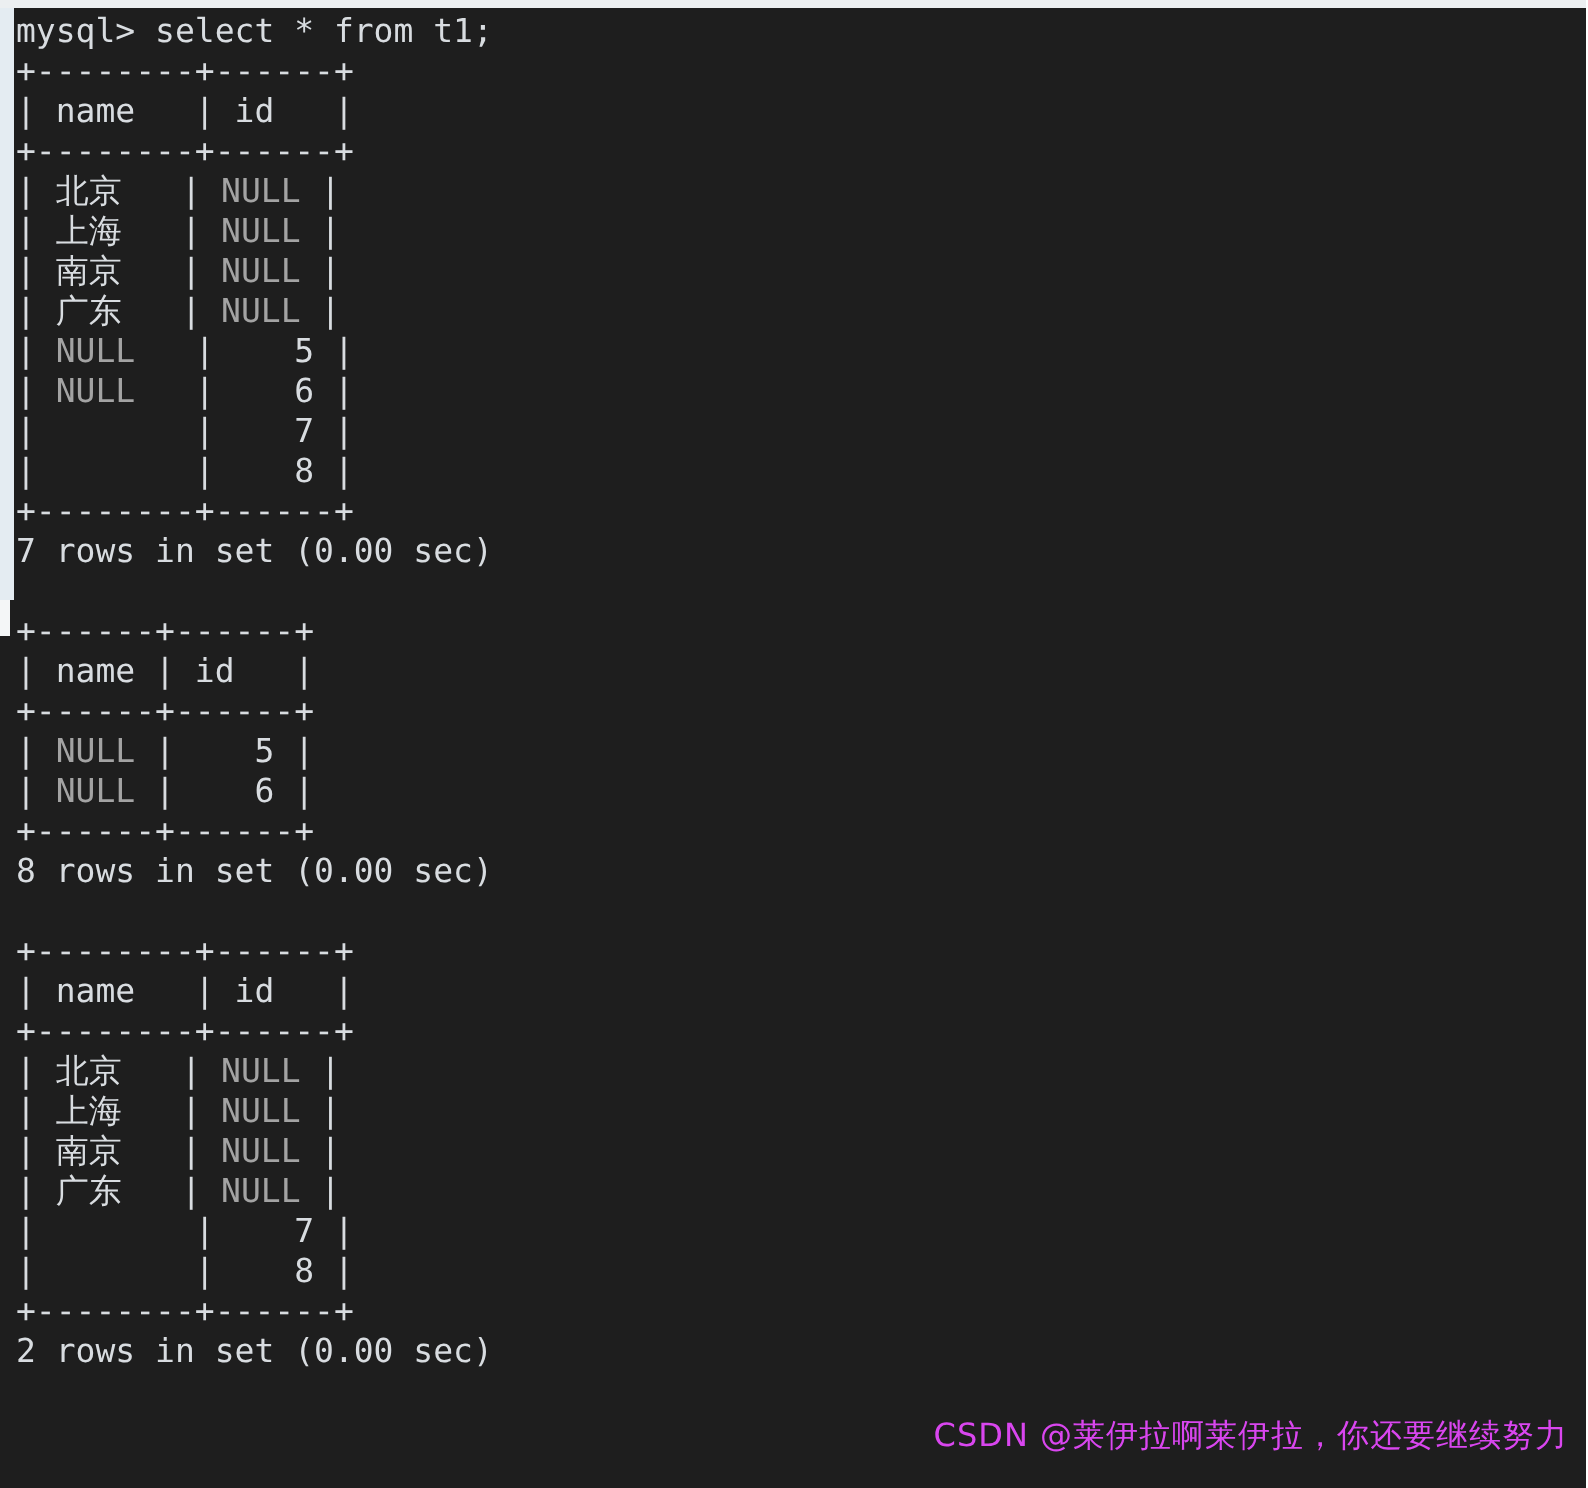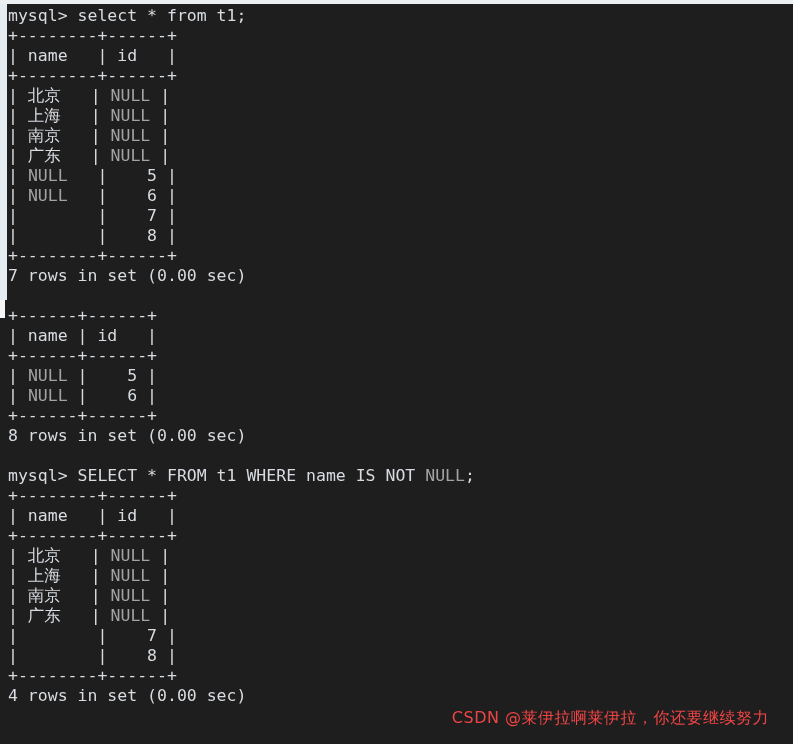--- a/index.html
+++ b/index.html
@@ -49,25 +49,25 @@
     color: #d8dce0;
     white-space: pre;
     padding-left: 8px;
     letter-spacing: 0px;
   }
   .line.blank { color: transparent; }
   .nul { color: #a3a3a3; }
 
   .watermark {
     position: absolute;
-    right: 24px;
+    right: 9px;
     top: 708px;
     font-family: "DejaVu Sans", "Liberation Sans", sans-serif;
     font-size: 16px;
-    color: #ef4444;
+    color: #d946ef;
     white-space: pre;
     letter-spacing: 0.5px;
   }
 </style>
 </head>
 <body>
 
 <div id="screen">
 
   <div class="edge-top"></div>
@@ -91,29 +91,28 @@
       <div class="line">7 rows in set (0.00 sec)</div>
       <div class="line blank"> </div>
       <div class="line">+------+------+</div>
       <div class="line">| name | id   |</div>
       <div class="line">+------+------+</div>
       <div class="line">| <span class="nul">NULL</span> |    5 |</div>
       <div class="line">| <span class="nul">NULL</span> |    6 |</div>
       <div class="line">+------+------+</div>
       <div class="line">8 rows in set (0.00 sec)</div>
       <div class="line blank"> </div>
-      <div class="line">mysql&gt; SELECT * FROM t1 WHERE name IS NOT <span class="nul">NULL</span>;</div>
       <div class="line">+--------+------+</div>
       <div class="line">| name   | id   |</div>
       <div class="line">+--------+------+</div>
       <div class="line">| 北京   | <span class="nul">NULL</span> |</div>
       <div class="line">| 上海   | <span class="nul">NULL</span> |</div>
       <div class="line">| 南京   | <span class="nul">NULL</span> |</div>
       <div class="line">| 广东   | <span class="nul">NULL</span> |</div>
       <div class="line">|        |    7 |</div>
       <div class="line">|        |    8 |</div>
       <div class="line">+--------+------+</div>
-      <div class="line">4 rows in set (0.00 sec)</div>
+      <div class="line">2 rows in set (0.00 sec)</div>
     </div>
 
   <div class="watermark">CSDN @莱伊拉啊莱伊拉，你还要继续努力</div>
 
 </div>
 
 </body></html>

